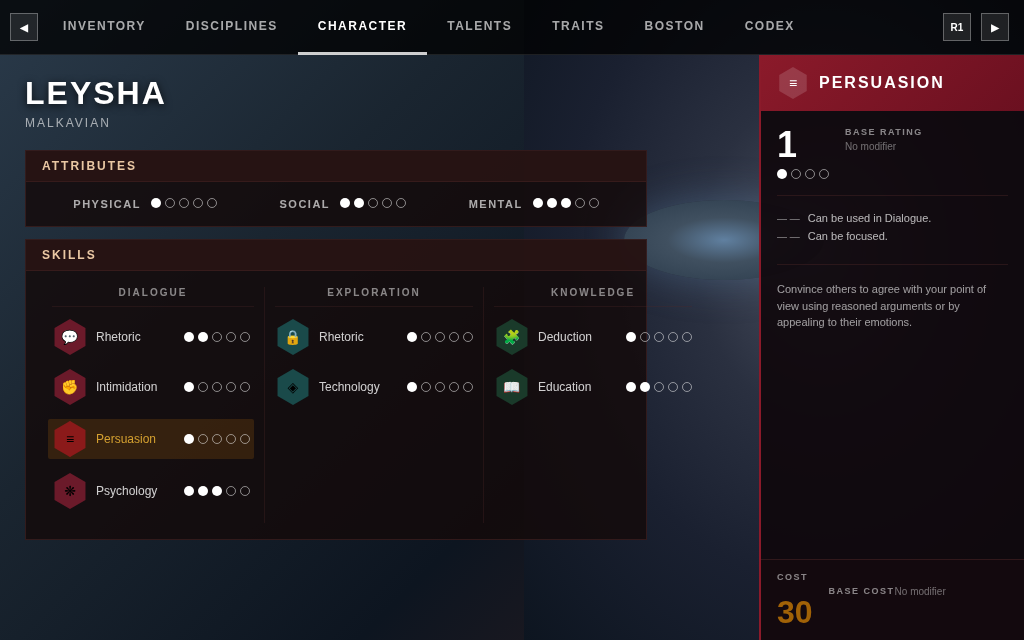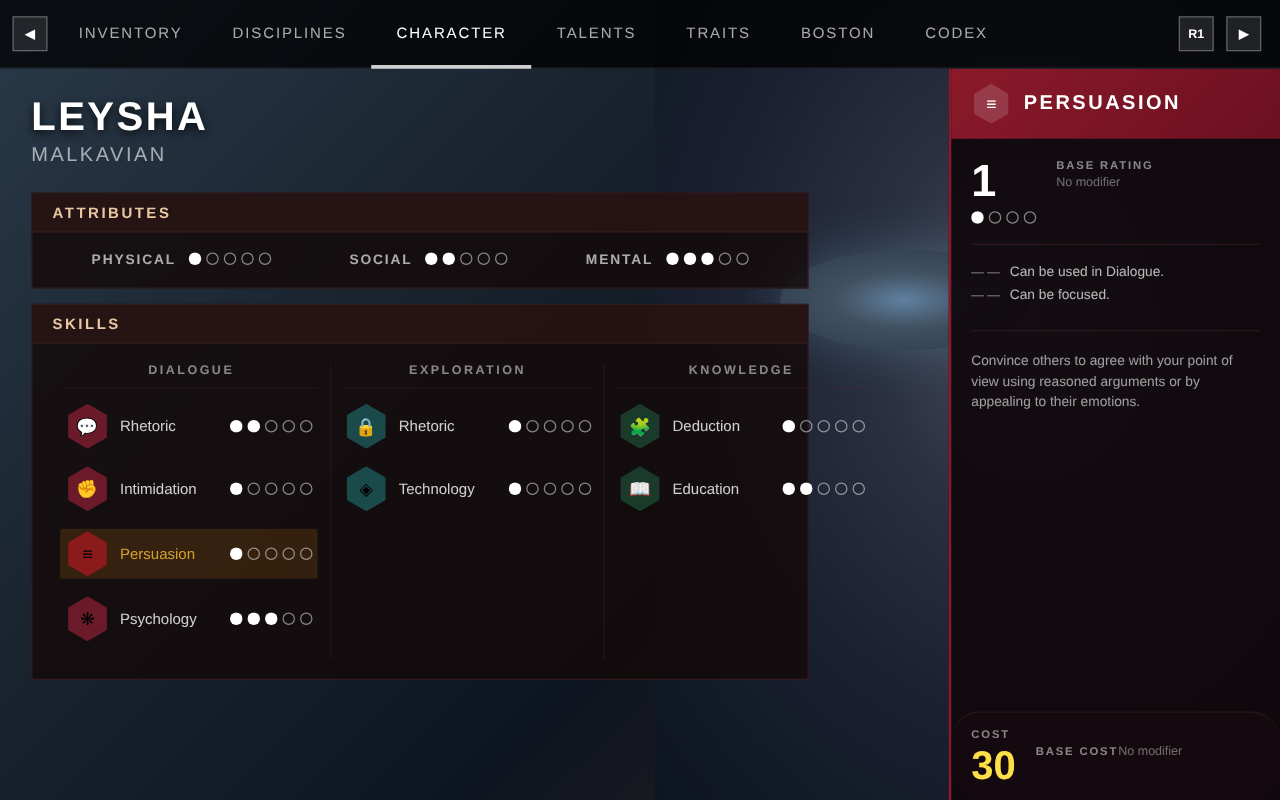--- a/index.html
+++ b/index.html
@@ -81,21 +81,21 @@
       gap: 0;
     }
 
     .nav-tab {
       padding: 0 20px;
       height: 55px;
       display: flex;
       align-items: center;
       color: rgba(255,255,255,0.65);
       font-size: 12px;
-      font-weight: normal;
+      font-weight: bold;
       letter-spacing: 1.5px;
       cursor: pointer;
       border-bottom: 3px solid transparent;
       transition: all 0.2s;
     }
 
     .nav-tab.active {
       color: white;
       border-bottom: 3px solid rgba(255,255,255,0.8);
     }
@@ -121,21 +121,21 @@
     #char-name {
       font-size: 32px;
       font-weight: bold;
       color: white;
       letter-spacing: 2px;
       text-shadow: 0 2px 8px rgba(0,0,0,0.8);
       margin-bottom: 4px;
     }
 
     #char-clan {
-      font-size: 16px;
+      font-size: 12px;
       color: rgba(255,255,255,0.6);
       letter-spacing: 2px;
       margin-bottom: 20px;
     }
 
     
     .section-panel {
       background: rgba(20, 10, 10, 0.82);
       border: 1px solid rgba(80,40,40,0.5);
       margin-bottom: 12px;
@@ -372,42 +372,42 @@
       font-size: 11px;
       color: rgba(255,255,255,0.6);
       line-height: 1.5;
       margin-bottom: 16px;
     }
 
     #detail-footer {
       background: rgba(20, 10, 15, 0.95);
       border-top: 1px solid rgba(80,40,40,0.5);
       padding: 12px 16px;
-      border-radius: 24px;
     }
 
     .cost-row {
       display: flex;
       align-items: flex-start;
       gap: 16px;
     }
 
     .cost-label {
       font-size: 9px;
       color: rgba(255,255,255,0.5);
       letter-spacing: 1.5px;
       font-weight: bold;
       margin-bottom: 4px;
     }
 
     .cost-num {
       font-size: 32px;
       font-weight: bold;
-      color: #fde047;
+      color: #a16207;
       line-height: 1;
+      margin-top: 10px;
     }
 
     .cost-info {
       display: flex;
       flex-direction: row;
     }
 
     .cost-info-label {
       font-size: 9px;
       color: rgba(255,255,255,0.5);

